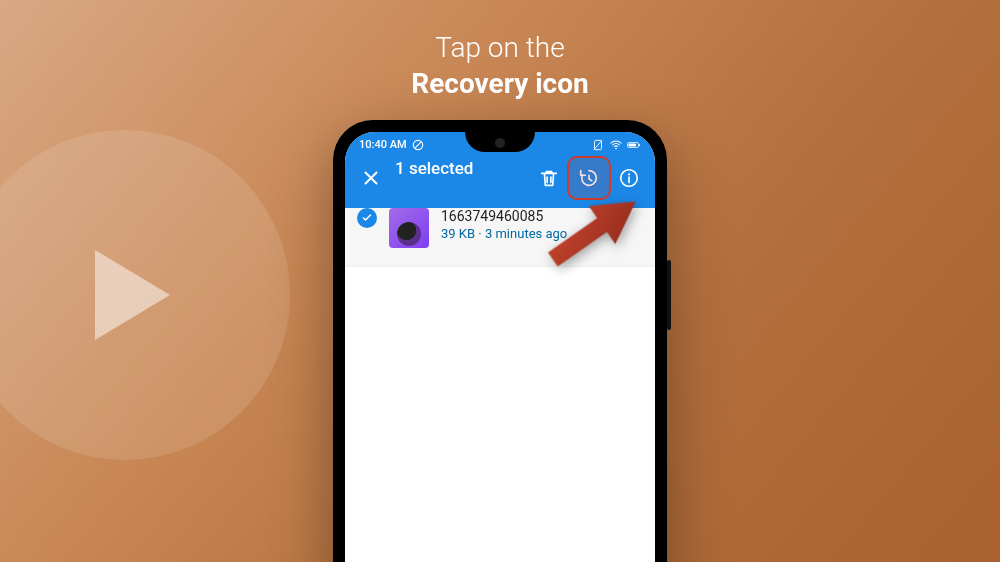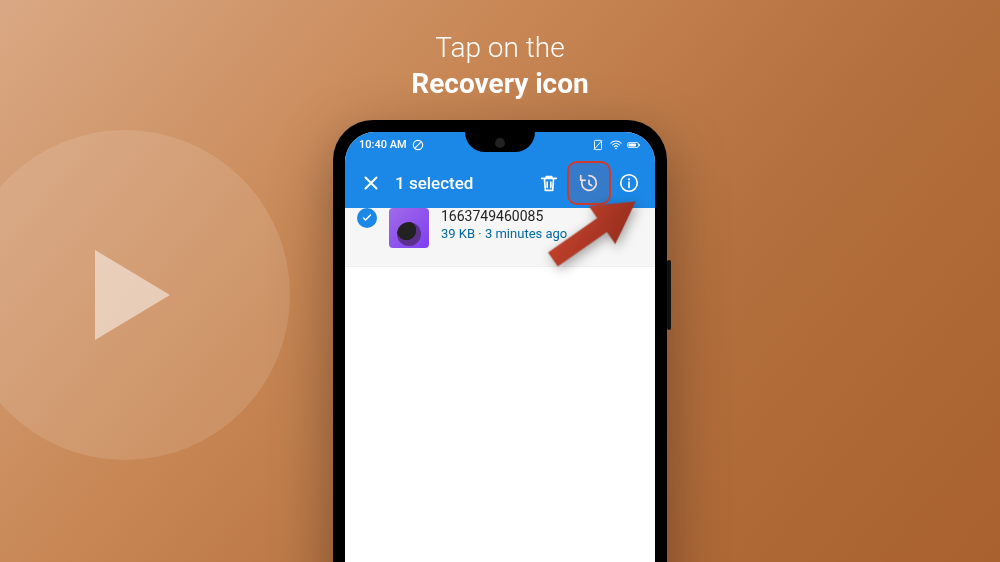--- a/index.html
+++ b/index.html
@@ -11,21 +11,21 @@
   
   .phone{position:absolute;left:50%;top:120px;transform:translateX(-50%);width:310px;height:590px;background:#000;border-radius:40px;padding:12px;box-shadow:0 20px 60px rgba(0,0,0,.35)}
   .phone-btn-right{position:absolute;right:-4px;top:140px;width:4px;height:70px;background:#111;border-radius:2px}
   .screen{position:relative;width:100%;height:100%;background:#fff;border-radius:30px;overflow:hidden}
   .notch{position:absolute;left:50%;top:-2px;transform:translateX(-50%);width:70px;height:22px;background:#000;border-bottom-left-radius:20px;border-bottom-right-radius:20px;z-index:5}
   .notch::after{content:"";position:absolute;left:50%;top:8px;transform:translateX(-50%);width:10px;height:10px;border-radius:50%;background:#222}
   .statusbar{height:26px;background:#1b87e6;display:flex;align-items:center;justify-content:space-between;padding:0 14px;color:#fff;font-size:11px;font-weight:500}
   .statusbar-left{display:flex;align-items:flex-start;gap:4px}
   .statusbar-right{display:flex;align-items:center;gap:4px}
   .statusbar svg{width:14px;height:14px}
-  .appbar{height:50px;background:#1b87e6;display:flex;align-items:center;padding:0 6px;color:#fff}
+  .appbar{height:50px;background:#1b87e6;display:flex;padding:0 6px;color:#fff}
   .appbar .ab-btn{width:40px;height:40px;display:flex;align-items:center;justify-content:center;border-radius:20px;cursor:pointer}
   .appbar .ab-btn svg{width:22px;height:22px}
   .appbar .title{flex:1;font-size:17px;font-weight:500;padding-left:4px}
   .highlight{position:relative}
   .highlight::before{content:"";position:absolute;left:-2px;top:-2px;right:-2px;bottom:-2px;border:2.5px solid #d13a2a;border-radius:10px;background:rgba(209,58,42,.15)}
   .list{background:#fff}
   .row{display:flex;align-items:flex-start;height:58px;padding:0 12px;background:#f6f6f6;border-bottom:1px solid #eee}
   .check{width:20px;height:20px;border-radius:50%;background:#1b87e6;display:flex;align-items:center;justify-content:center;margin-right:12px}
   .check svg{width:12px;height:12px}
   .thumb{width:40px;height:40px;border-radius:4px;background:linear-gradient(135deg,#a16be8,#7e3ff2);position:relative;margin-right:12px;overflow:hidden}

